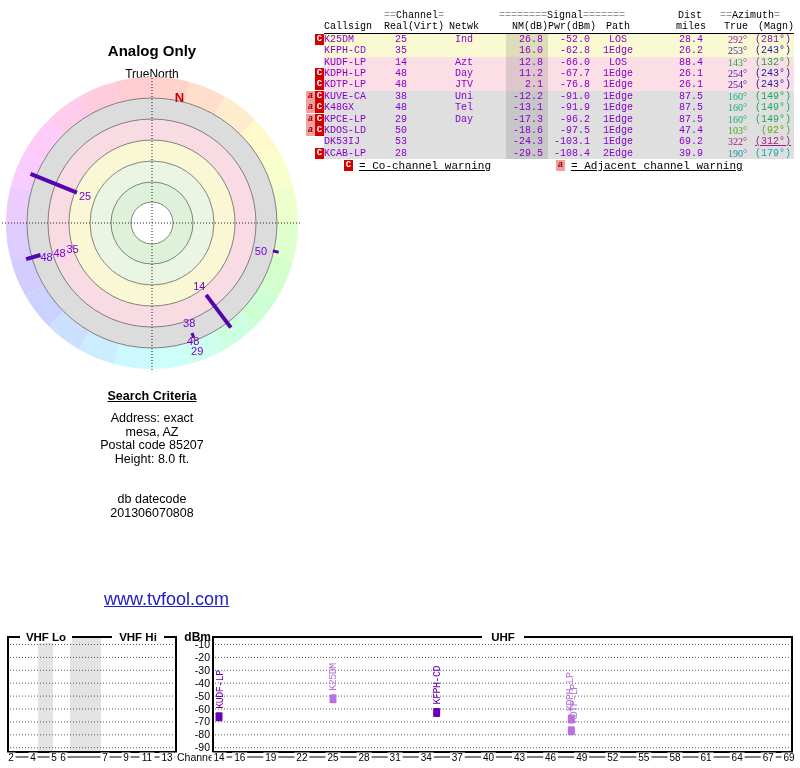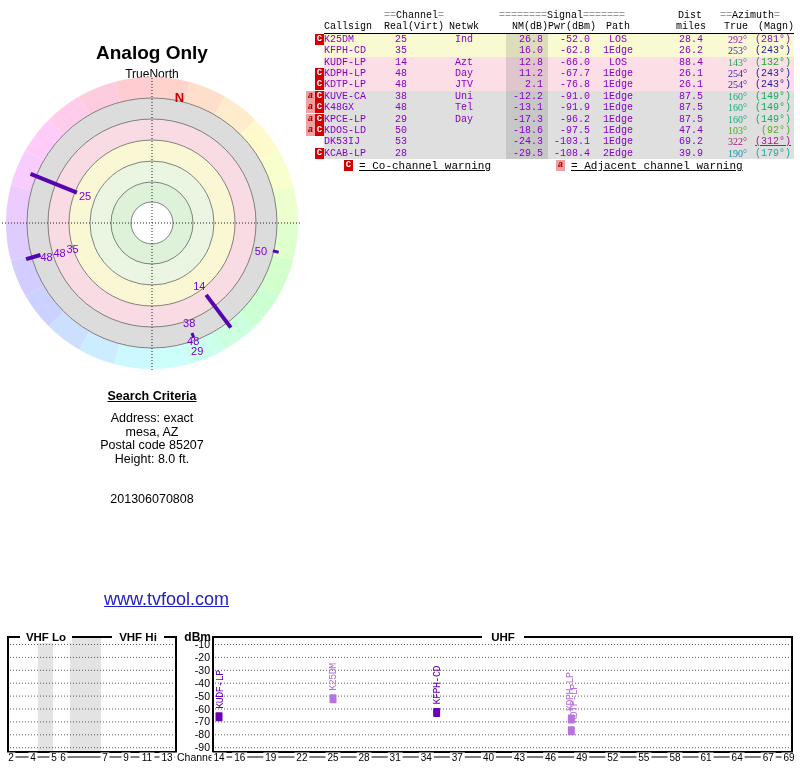--- a/index.html
+++ b/index.html
@@ -1,21 +1,21 @@
 <!DOCTYPE html>
 <html><head>
 <meta charset="utf-8">
 <style>
   html,body{margin:0;padding:0;background:#fff;}
   #page{position:relative;width:800px;height:768px;background:#fff;overflow:hidden;
         font-family:"Liberation Sans",sans-serif;color:#000;}
 
   
   #radar-title{position:absolute;left:0;top:42px;width:304px;text-align:center;
-               font-size:19px;font-weight:bold;}
+               font-size:15px;font-weight:bold;}
   #radar-north{position:absolute;left:0;top:67px;width:304px;text-align:center;font-size:12px;}
   #radar-svg{position:absolute;left:0;top:74px;}
 
   
   #signal-table{position:absolute;left:306px;top:10px;border-collapse:collapse;table-layout:fixed;
                 font-family:"Liberation Mono",monospace;font-size:10px;line-height:11.4px;color:#000;}
   #signal-table td{padding:0;height:11.4px;white-space:nowrap;overflow:visible;}
   #signal-table .t-l{text-align:left;}
   #signal-table .t-r{text-align:right;}
   #signal-table .t-c{text-align:center;}
@@ -309,20 +309,21 @@
 
   <div id="search">
     <div id="search-title">Search Criteria</div>
     <div id="search-lines">
         <div class="search-line">Address: exact</div>
         <div class="search-line">mesa, AZ</div>
         <div class="search-line">Postal code 85207</div>
         <div class="search-line">Height: 8.0 ft.</div>
         <div class="search-line">&nbsp;</div>
         <div class="search-line">&nbsp;</div>
+        <div class="search-line">db datecode</div>
         <div class="search-line">201306070808</div>
       </div>
   </div>
 
   <a id="site-link" href="#">www.tvfool.com</a>
 
   <svg id="spectrum-svg" width="800" height="143">
       <rect x="38" y="12" width="15" height="115" fill="#E3E3E3"></rect>
       <rect x="70" y="12" width="31" height="115" fill="#E3E3E3"></rect>
       <line x1="10" y1="19.5" x2="174" y2="19.5" stroke="#333" stroke-width="0.8" stroke-dasharray="1 2"></line>

